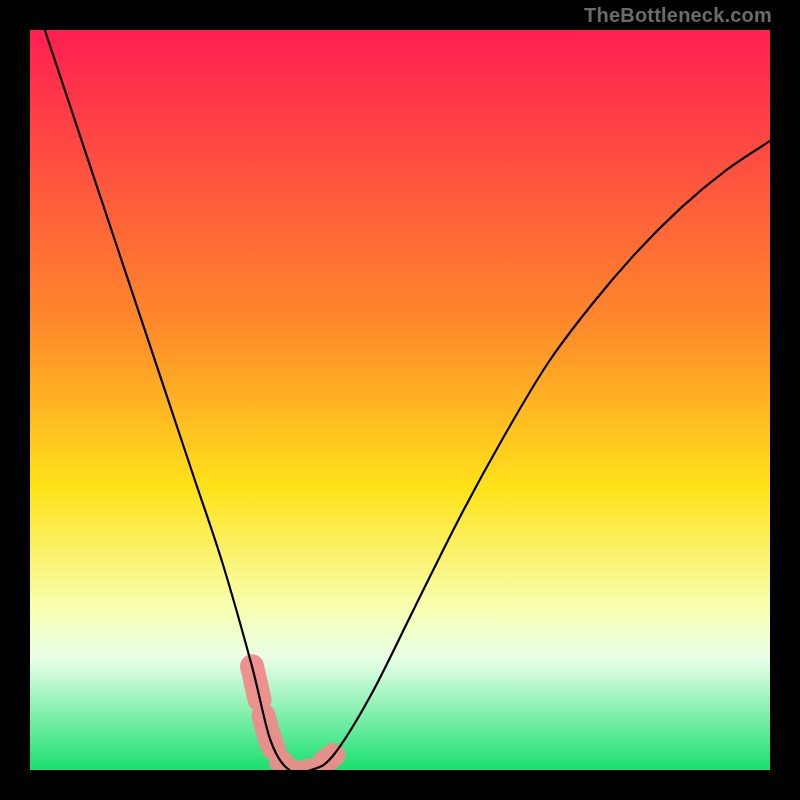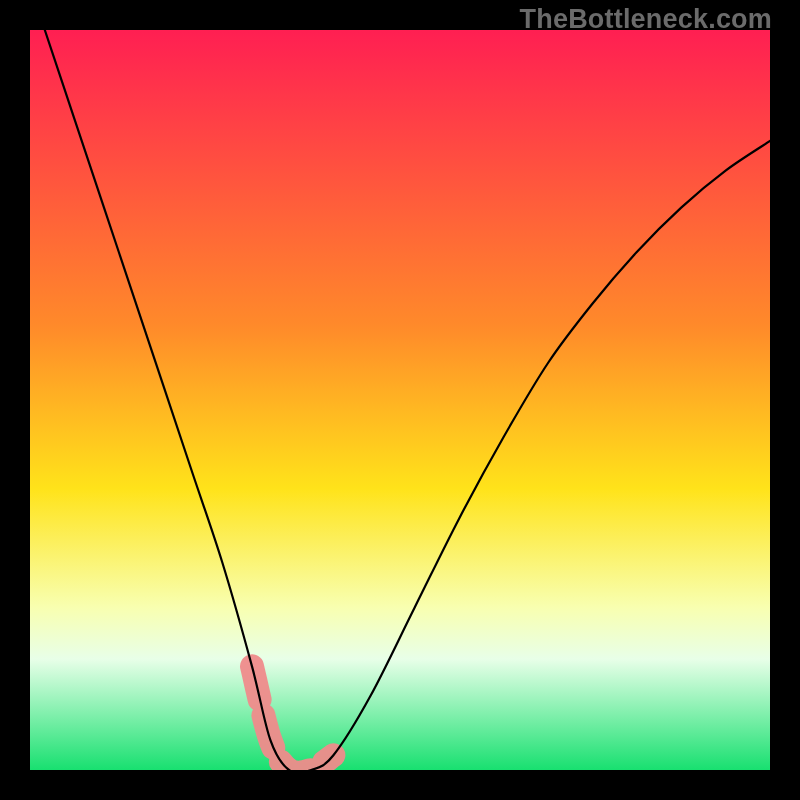--- a/index.html
+++ b/index.html
@@ -24,21 +24,21 @@
     left: 30px;
     top: 30px;
     width: 740px;
     height: 740px;
     overflow: hidden;
   }
   .watermark {
     position: absolute;
     top: 4px;
     right: 28px;
-    font-size: 27px;
+    font-size: 20px;
     font-weight: 600;
     color: #6b6b6b;
     letter-spacing: 0.2px;
     margin-left: 16px;
   }
   svg { display: block; }
 </style>
 </head>
 <body>
 

